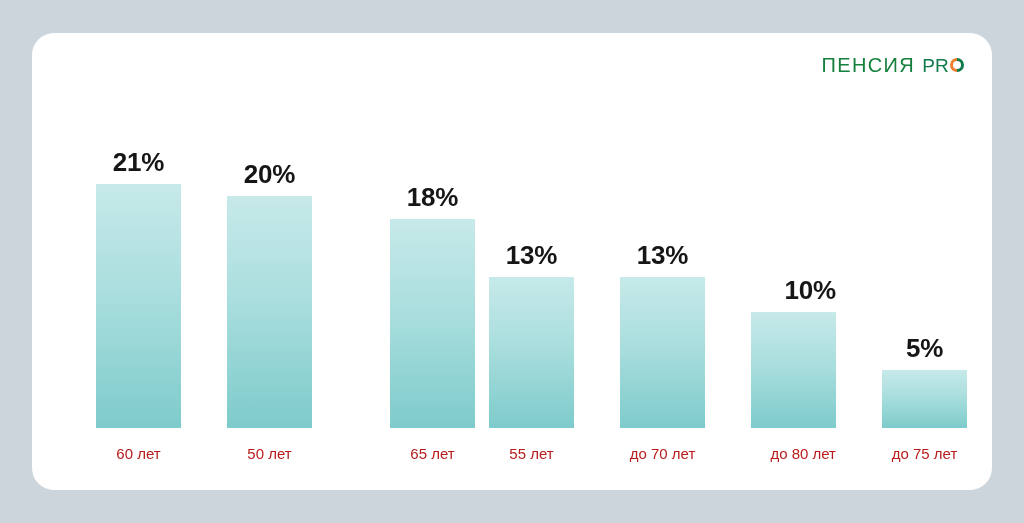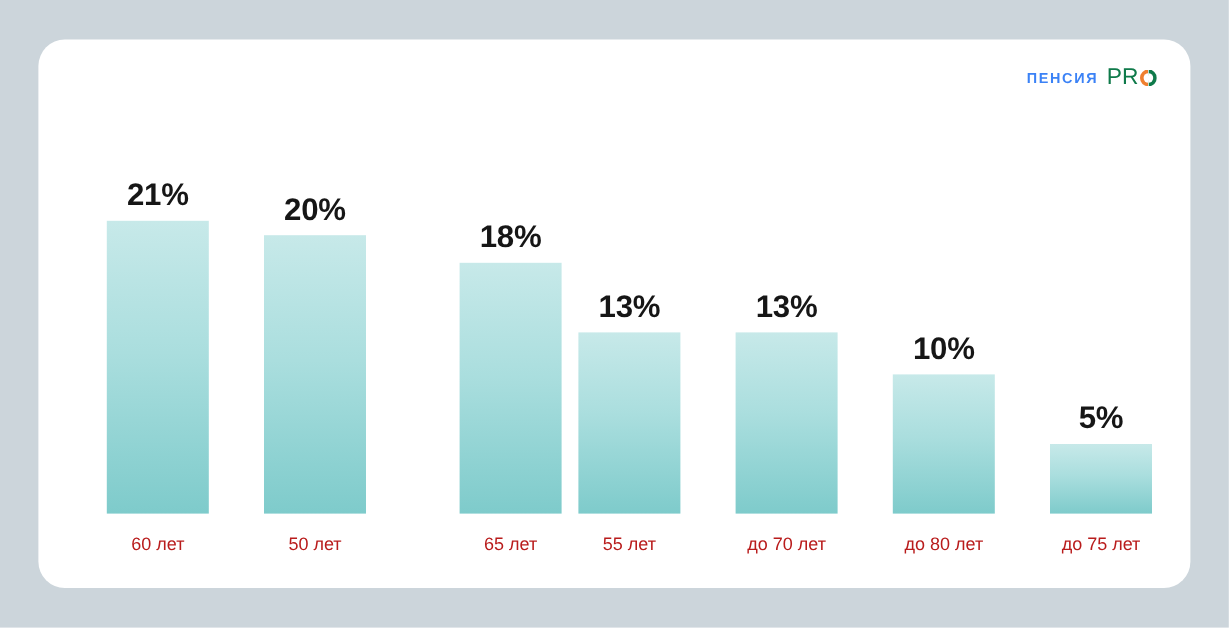--- a/index.html
+++ b/index.html
@@ -26,24 +26,24 @@
   #logo {
     position: absolute;
     right: 28px;
     top: 22px;
     display: flex;
     align-items: center;
     gap: 7px;
     line-height: 1;
   }
   #logo .brand-word {
-    font-size: 12px;
+    font-size: 20px;
     letter-spacing: 1.4px;
-    color: #3b82f6;
-    font-weight: 700;
+    color: #15803d;
+    font-weight: 400;
   }
   #logo .brand-pro {
     display: flex;
     align-items: center;
     font-size: 19px;
     font-weight: 400;
     letter-spacing: 0.2px;
     color: #0f7a4a;
   }
   #logo .brand-mark {
@@ -68,21 +68,21 @@
   }
   #logo .brand-mark .half.right {
     right: 0;
     border: 3px solid #0f7a4a;
     border-left: none;
     border-radius: 0 14px 14px 0;
   }
 
   #plot {
     position: absolute;
-    left: 8px;
+    left: 15px;
     top: 0;
     width: 800px;
     height: 457px;
   }
   .bar-group {
     position: absolute;
     bottom: 62px;
     width: 85px;
     display: flex;
     flex-direction: column;
@@ -144,21 +144,21 @@
       <div class="bar-group" style="left: 442px;">
         <div class="bar-value">13%</div>
         <div class="bar-rect" style="height: 151px; width: 85px;"></div>
         <div class="bar-label">55 лет</div>
       </div>
       <div class="bar-group" style="left: 573px;">
         <div class="bar-value">13%</div>
         <div class="bar-rect" style="height: 151px; width: 85px;"></div>
         <div class="bar-label">до 70 лет</div>
       </div>
-      <div class="bar-group" style="left: 704px;">
+      <div class="bar-group" style="left: 704px; align-items: flex-end;">
         <div class="bar-value">10%</div>
         <div class="bar-rect" style="height: 116px; width: 85px;"></div>
         <div class="bar-label">до 80 лет</div>
       </div>
       <div class="bar-group" style="left: 835px;">
         <div class="bar-value">5%</div>
         <div class="bar-rect" style="height: 58px; width: 85px;"></div>
         <div class="bar-label">до 75 лет</div>
       </div>
     </div>

